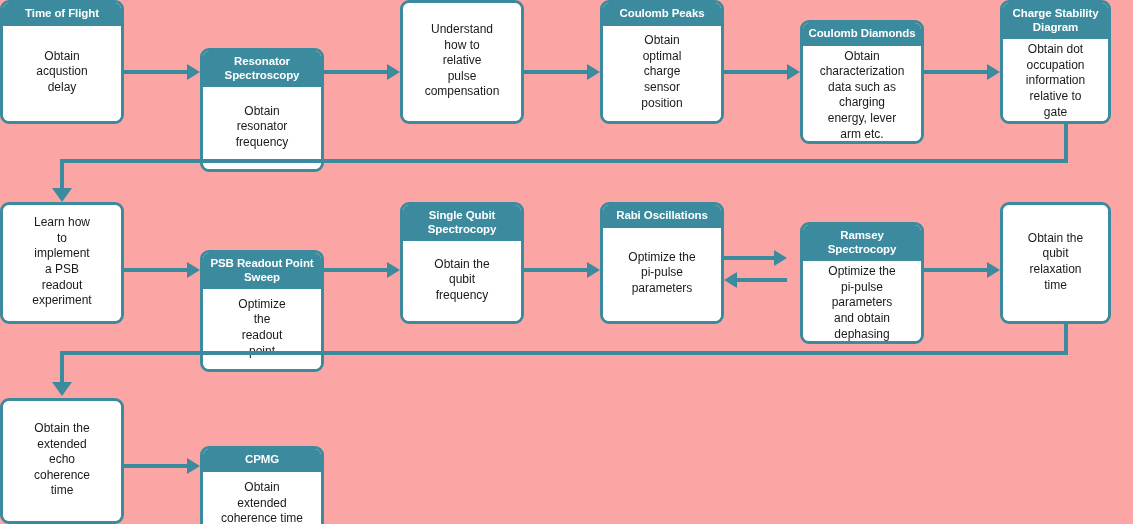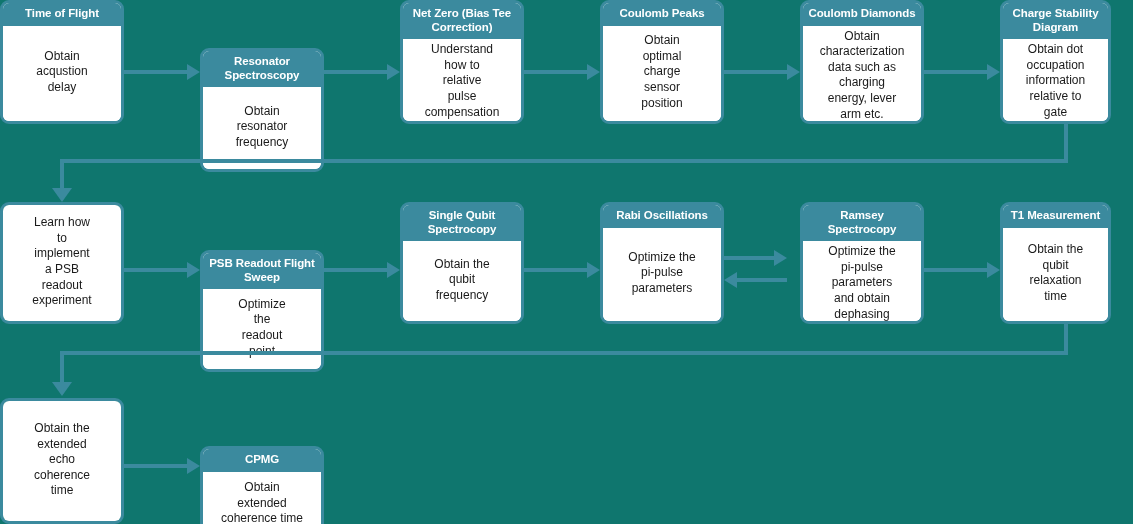--- a/index.html
+++ b/index.html
@@ -7,21 +7,21 @@
     padding: 0;
     background: #000000;
   }
   body {
     font-family: "Liberation Sans", sans-serif;
   }
   #canvas {
     position: relative;
     width: 1133px;
     height: 524px;
-    background: #0f766e;
+    background: #fca5a5;
     overflow: hidden;
   }
 
   
   .node {
     position: absolute;
     box-sizing: border-box;
     width: 124px;
     border: 3px solid #3b8a9e;
     border-radius: 9px;
@@ -57,21 +57,21 @@
   
   .row1 { top: 0px;   height: 124px; }
   .row2 { top: 202px; height: 122px; }
   .row3 { top: 398px; height: 126px; }
 
   
   .col1 { left: 0px;    }
   .col2 { left: 200px; margin-top: 48px;  }
   .col3 { left: 400px;  }
   .col4 { left: 600px;  }
-  .col5 { left: 800px;  }
+  .col5 { left: 800px; margin-top: 20px;  }
   .col6 { left: 1000px; width: 111px; }
 
   
   .hline {
     position: absolute;
     height: 4px;
     background: #3b8a9e;
   }
   .vline {
     position: absolute;
@@ -114,22 +114,20 @@
 
   <div class="node row1 col2">
     <div class="node-header">Resonator
 Spectroscopy</div>
     <div class="node-body">Obtain
 resonator
 frequency</div>
   </div>
 
   <div class="node row1 col3">
-    <div class="node-header">Net Zero (Bias Tee
-Correction)</div>
     <div class="node-body">Understand
 how to
 relative
 pulse
 compensation</div>
   </div>
 
   <div class="node row1 col4">
     <div class="node-header">Coulomb Peaks</div>
     <div class="node-body">Obtain
@@ -163,21 +161,21 @@
   <div class="node row2 col1">
     <div class="node-body">Learn how
 to
 implement
 a PSB
 readout
 experiment</div>
   </div>
 
   <div class="node row2 col2">
-    <div class="node-header">PSB Readout Flight
+    <div class="node-header">PSB Readout Point
 Sweep</div>
     <div class="node-body">Optimize
 the
 readout
 point</div>
   </div>
 
   <div class="node row2 col3">
     <div class="node-header">Single Qubit
 Spectrocopy</div>
@@ -198,21 +196,20 @@
 Spectrocopy</div>
     <div class="node-body">Optimize the
 pi-pulse
 parameters
 and obtain
 dephasing
 time</div>
   </div>
 
   <div class="node row2 col6">
-    <div class="node-header">T1 Measurement</div>
     <div class="node-body">Obtain the
 qubit
 relaxation
 time</div>
   </div>
 
   <div class="node row3 col1">
     <div class="node-body">Obtain the
 extended
 echo

